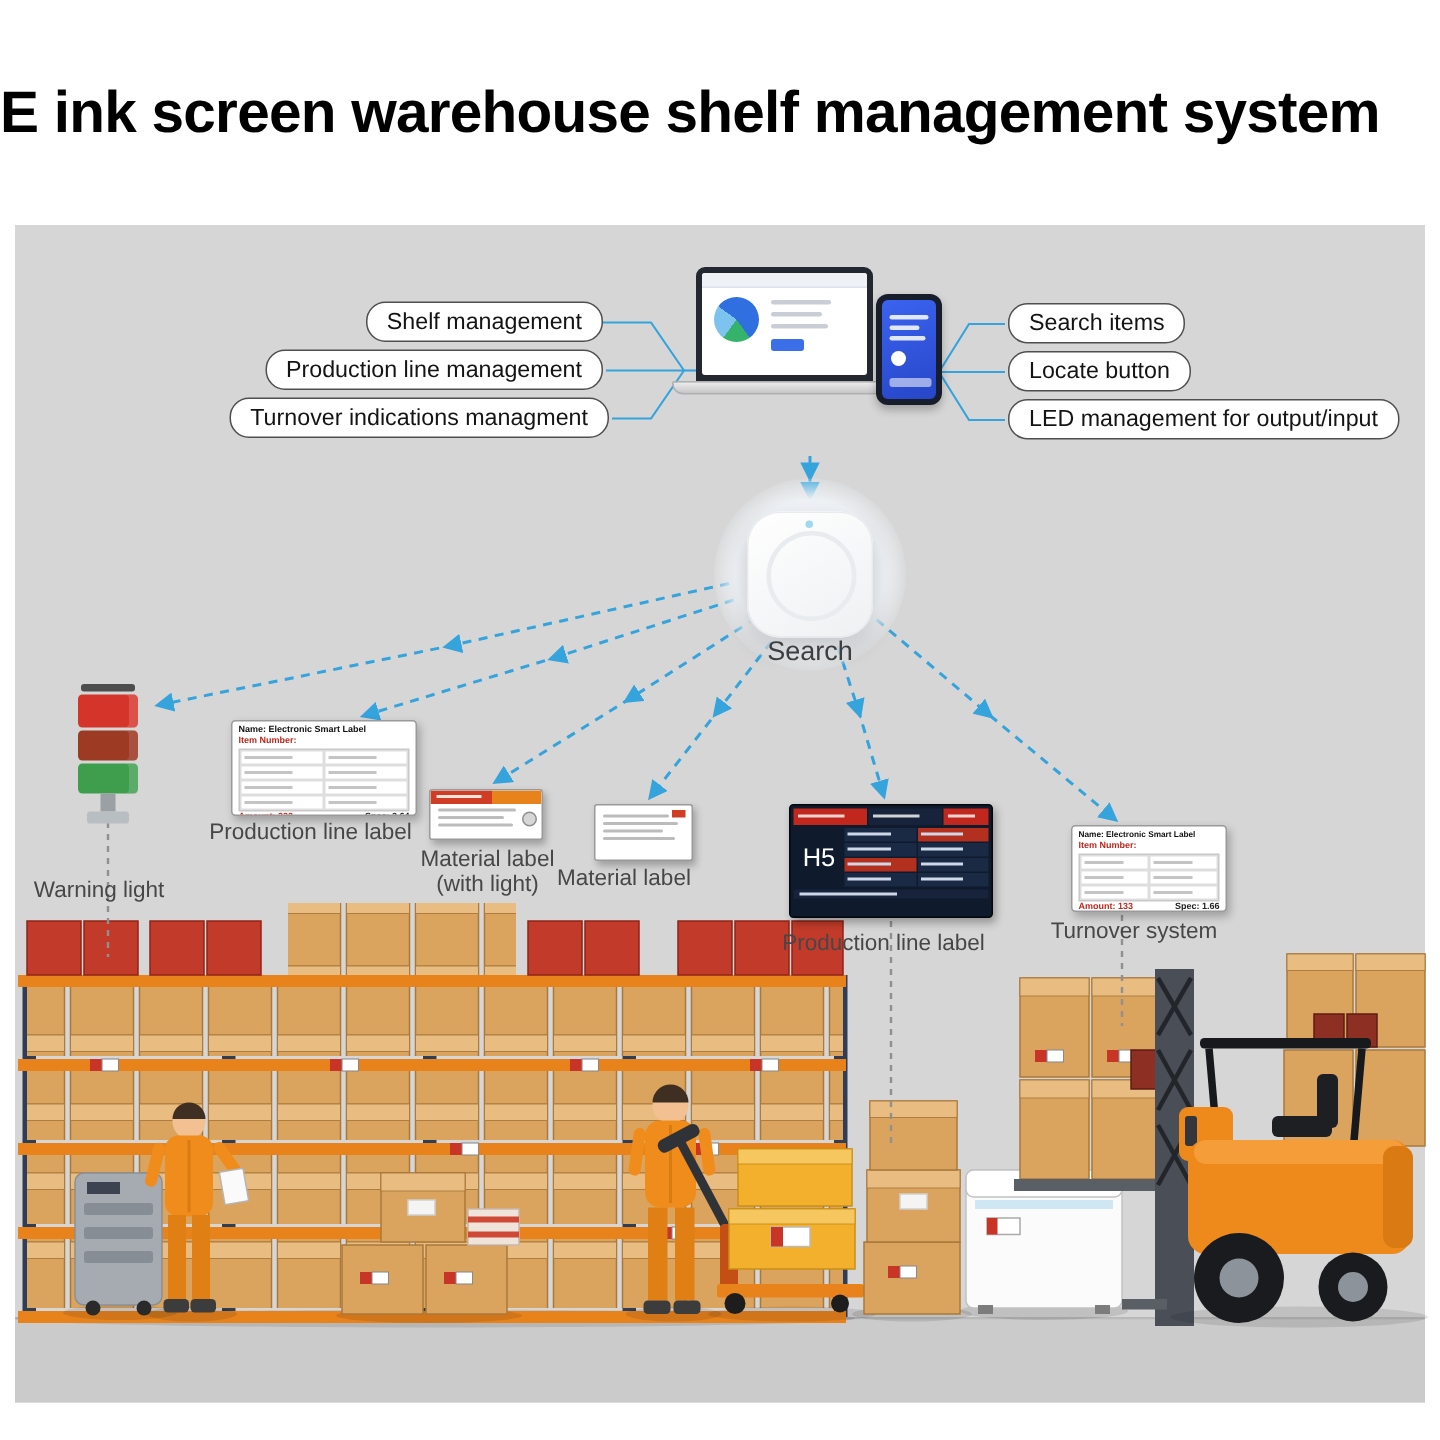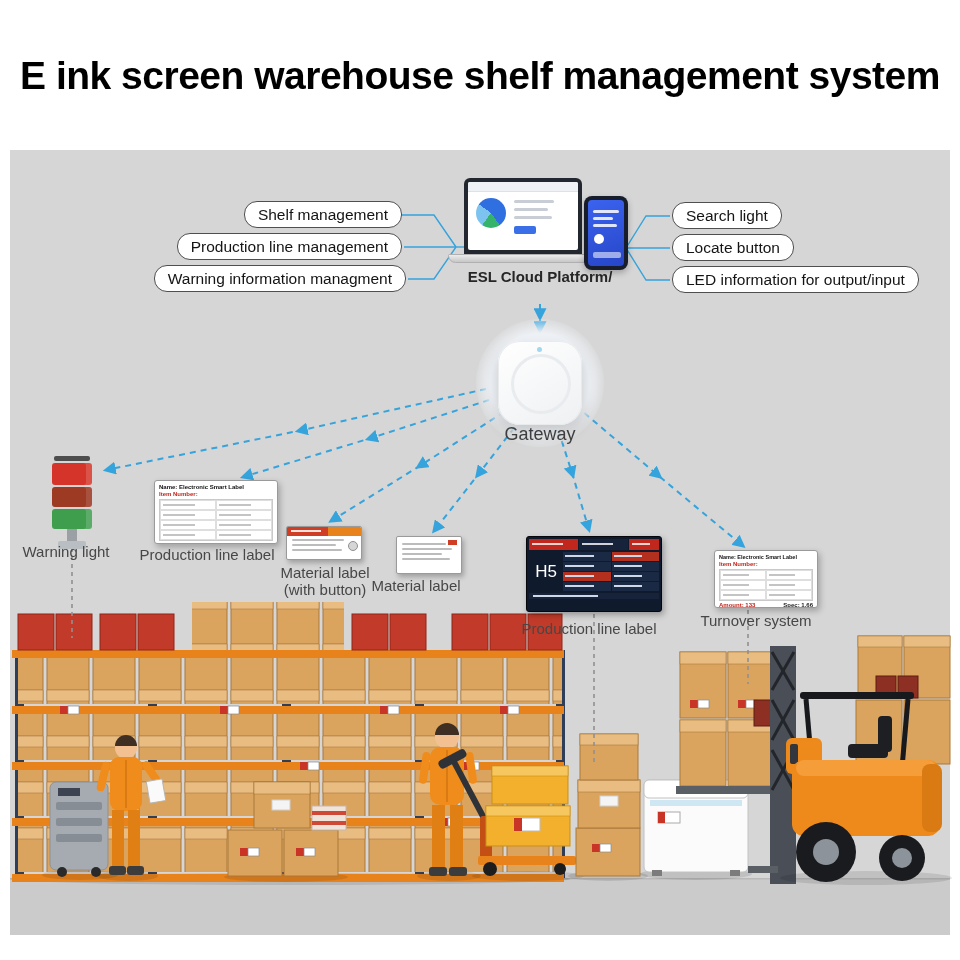--- a/index.html
+++ b/index.html
@@ -1,19 +1,19 @@
 <!DOCTYPE html>
 <html><head>
 <meta charset="utf-8">
 <style>
   html,body{margin:0;padding:0;background:#fff;}
   .page{position:relative;width:960px;height:960px;background:#fff;overflow:hidden;
         font-family:"Liberation Sans",sans-serif;}
 
-  .title{position:absolute;left:0;top:54px;width:960px;text-align:center;
+  .title{position:absolute;left:0;top:54px;width:960px;
          font-size:39px;font-weight:bold;color:#000;letter-spacing:-0.5px;}
 
   .panel{position:absolute;left:10px;top:150px;width:940px;height:785px;background:#d6d6d6;}
 
   svg.scene,svg.links{position:absolute;left:0;top:0;pointer-events:none;}
 
   
   .rb{fill:#c23b2a;stroke:#8f2418;stroke-width:1;}
   .shd{fill:rgba(0,0,0,0.10);}
 
@@ -354,25 +354,25 @@
     </g>
     <g fill="none" stroke="#909090" stroke-width="1.6" stroke-dasharray="4 4">
       <path d="M72,548 V638"></path>
       <path d="M594,614 V764"></path>
       <path d="M748,610 V684"></path>
     </g>
   </svg>
 
   <div class="bub" style="right:558px;top:201px"><span>Shelf management</span></div>
   <div class="bub" style="right:558px;top:233px"><span>Production line management</span></div>
-  <div class="bub" style="right:554px;top:265px"><span>Warning information managment</span></div>
-
-  <div class="bub" style="left:672px;top:202px"><span>Search light</span></div>
+  <div class="bub" style="right:554px;top:265px"><span>Turnover indications managment</span></div>
+
+  <div class="bub" style="left:672px;top:202px"><span>Search items</span></div>
   <div class="bub" style="left:672px;top:234px"><span>Locate button</span></div>
-  <div class="bub" style="left:672px;top:266px"><span>LED information for output/input</span></div>
+  <div class="bub" style="left:672px;top:266px"><span>LED management for output/input</span></div>
 
   <div class="laptop">
     <div class="lt-screen">
       <div class="lt-inner">
         <div class="lt-logo"></div>
         <div class="lt-line" style="top:18px;width:40px"></div>
         <div class="lt-line" style="top:26px;width:34px"></div>
         <div class="lt-line" style="top:34px;width:38px"></div>
         <div class="lt-btn"></div>
       </div>
@@ -383,29 +383,28 @@
     <div class="ph-screen">
       <div class="ph-line" style="top:10px;width:26px"></div>
       <div class="ph-line" style="top:17px;width:20px"></div>
       <div class="ph-line" style="top:24px;width:24px"></div>
       <div class="ph-dot"></div>
       <div class="ph-bar"></div>
     </div>
   </div>
 
   <div class="platform-label">
-    <div>ESL Cloud Platform/</div>
   </div>
 
   <div class="halo"></div>
   <div class="gw">
     <div class="gw-ring"></div>
     <div class="gw-led"></div>
   </div>
-  <div class="gw-label">Gateway</div>
+  <div class="gw-label">Search</div>
 
   <div class="wlight">
     <div class="wl-cap"></div>
     <div class="wl-red"></div>
     <div class="wl-mid"></div>
     <div class="wl-grn"></div>
     <div class="wl-pole"></div>
     <div class="wl-base"></div>
   </div>
 
@@ -476,23 +475,23 @@
         <div></div>
         <div></div>
         <div></div>
     </div>
     <div class="c-foot">
       <span class="red">Amount: 133</span>
       <span>Spec: 1.66</span>
     </div>
   </div>
 
-  <div class="dlab" style="left:16px;top:543px;width:100px">Warning light</div>
+  <div class="dlab" style="left:16px;top:585px;width:100px">Warning light</div>
   <div class="dlab" style="left:132px;top:546px;width:150px">Production line label</div>
   <div class="dlab" style="left:278px;top:564px;width:94px">
     <div>Material label</div>
-    <div>(with button)</div>
+    <div>(with light)</div>
   </div>
   <div class="dlab" style="left:364px;top:577px;width:104px">Material label</div>
   <div class="dlab" style="left:514px;top:620px;width:150px">Production line label</div>
   <div class="dlab" style="left:700px;top:612px;width:112px">Turnover system</div>
 
 </div>
 
 </body></html>

